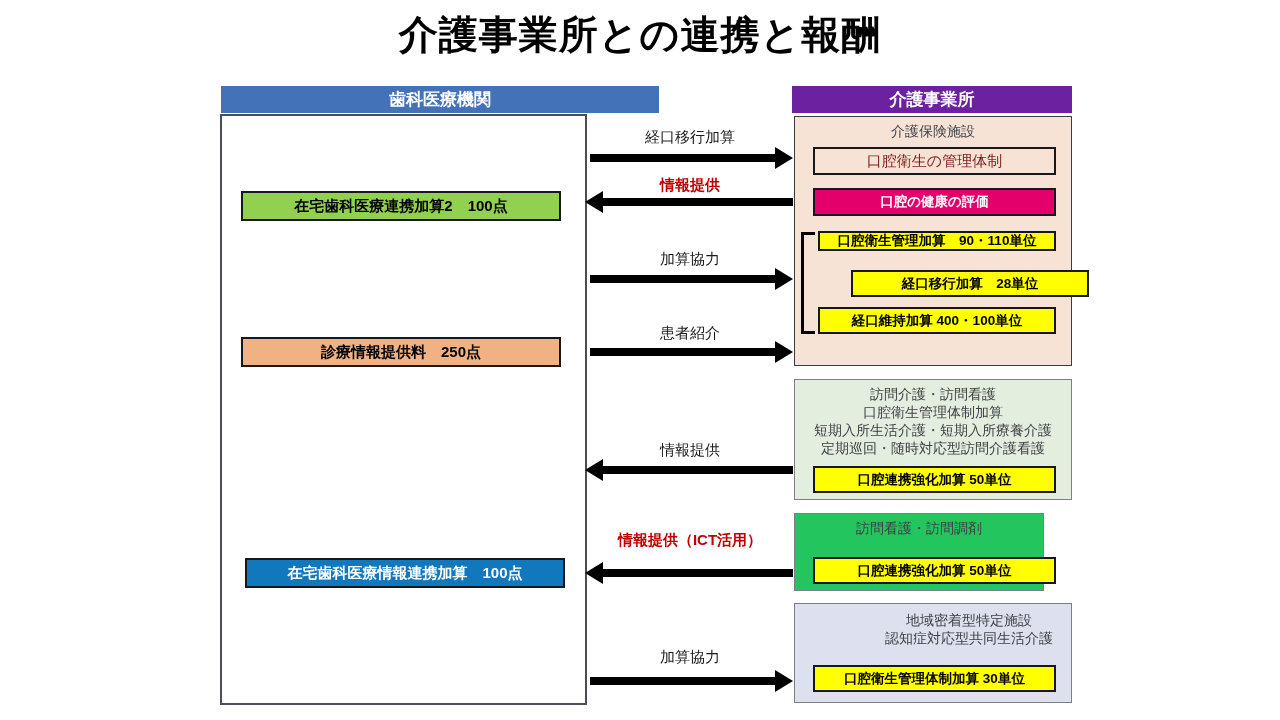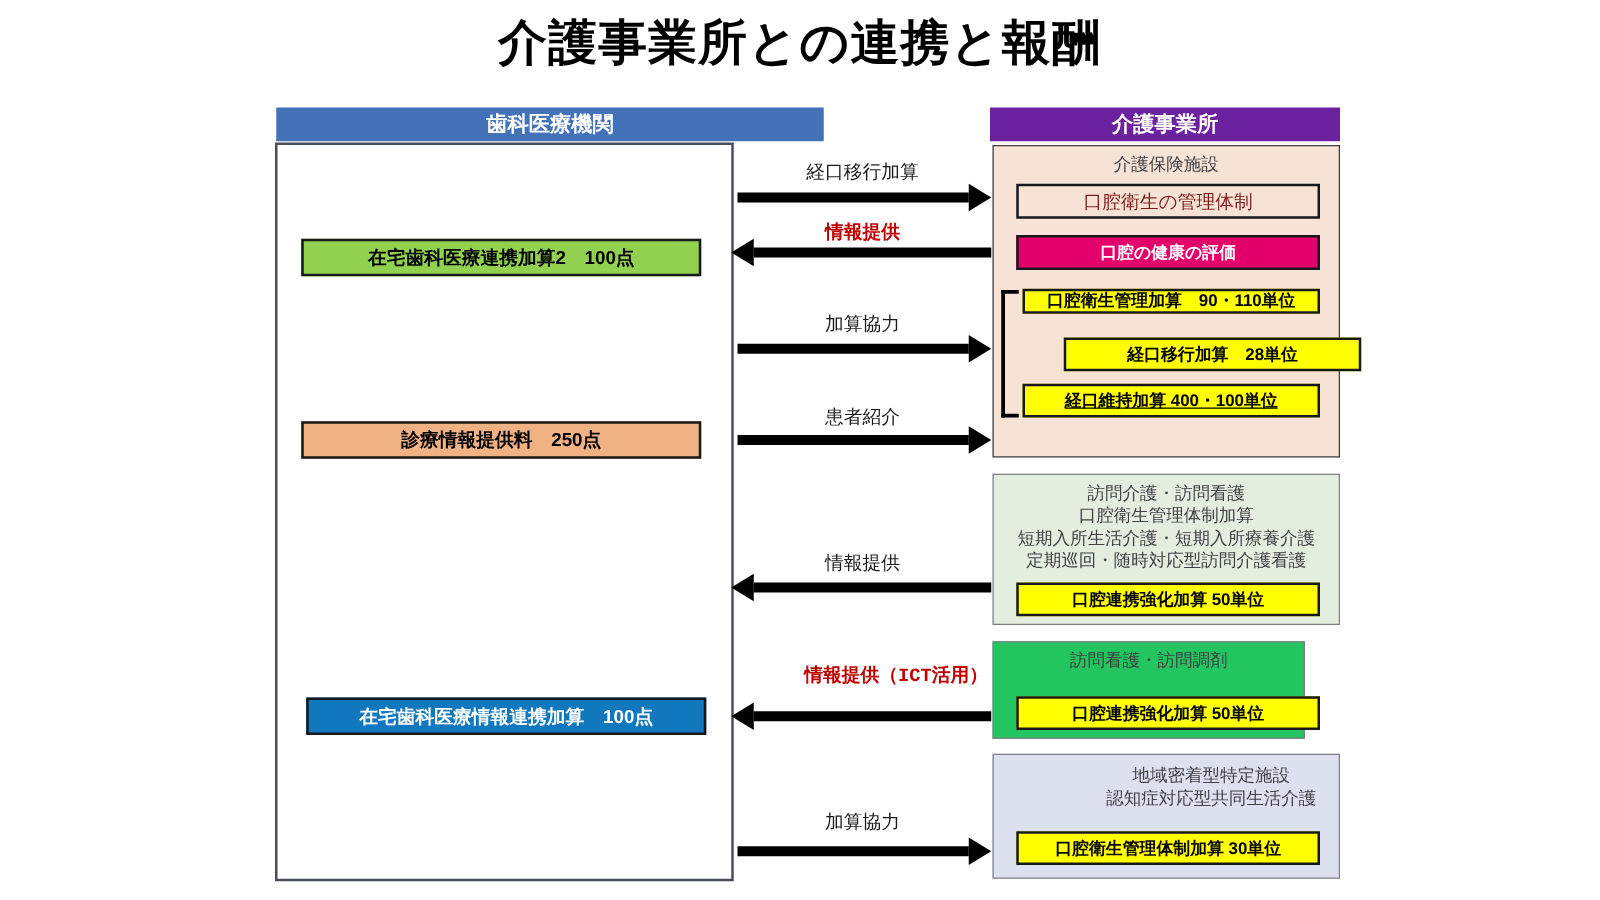--- a/index.html
+++ b/index.html
@@ -263,21 +263,21 @@
   <div class="inner-box box-pink" style="left:813px; top:188px; width:243px; height:28px;">
     <span>口腔の健康の評価</span>
   </div>
   <div class="bracket"></div>
   <div class="inner-box box-yellow" style="left:818px; top:231px; width:238px; height:20px;">
     <span>口腔衛生管理加算　90・110単位</span>
   </div>
   <div class="inner-box box-yellow" style="left:818px; top:270px; width:238px; height:27px;margin-left:33px;">
     <span>経口移行加算　28単位</span>
   </div>
-  <div class="inner-box box-yellow" style="left:818px; top:307px; width:238px; height:27px;text-decoration:underline;">
+  <div class="inner-box box-yellow" style="left:818px; top:307px; width:238px; height:27px;">
     <span>経口維持加算 400・100単位</span>
   </div>
 
   <div class="group-panel panel-visit">
     <div class="panel-caption" style="top:6px;">
       <div>訪問介護・訪問看護</div>
       <div>口腔衛生管理体制加算</div>
       <div>短期入所生活介護・短期入所療養介護</div>
       <div>定期巡回・随時対応型訪問介護看護</div>
     </div>
@@ -326,21 +326,21 @@
     <div class="shaft"></div>
     <div class="head"></div>
   </div>
 
   <div class="arrow-label lbl-black" style="left:592px; top:441px; width:196px;">情報提供</div>
   <div class="arrow left" style="left:585px; top:459px; width:208px;">
     <div class="shaft"></div>
     <div class="head"></div>
   </div>
 
-  <div class="arrow-label lbl-red" style="left:604px; top:531px; width:226px;font-family:Liberation Mono, monospace;">情報提供（ICT活用）</div>
+  <div class="arrow-label lbl-red" style="left:577px; top:531px; width:226px;">情報提供（ICT活用）</div>
   <div class="arrow left" style="left:585px; top:562px; width:208px;">
     <div class="shaft"></div>
     <div class="head"></div>
   </div>
 
   <div class="arrow-label lbl-black" style="left:592px; top:648px; width:196px;">加算協力</div>
   <div class="arrow right" style="left:590px; top:670px; width:203px;">
     <div class="shaft"></div>
     <div class="head"></div>
   </div>

